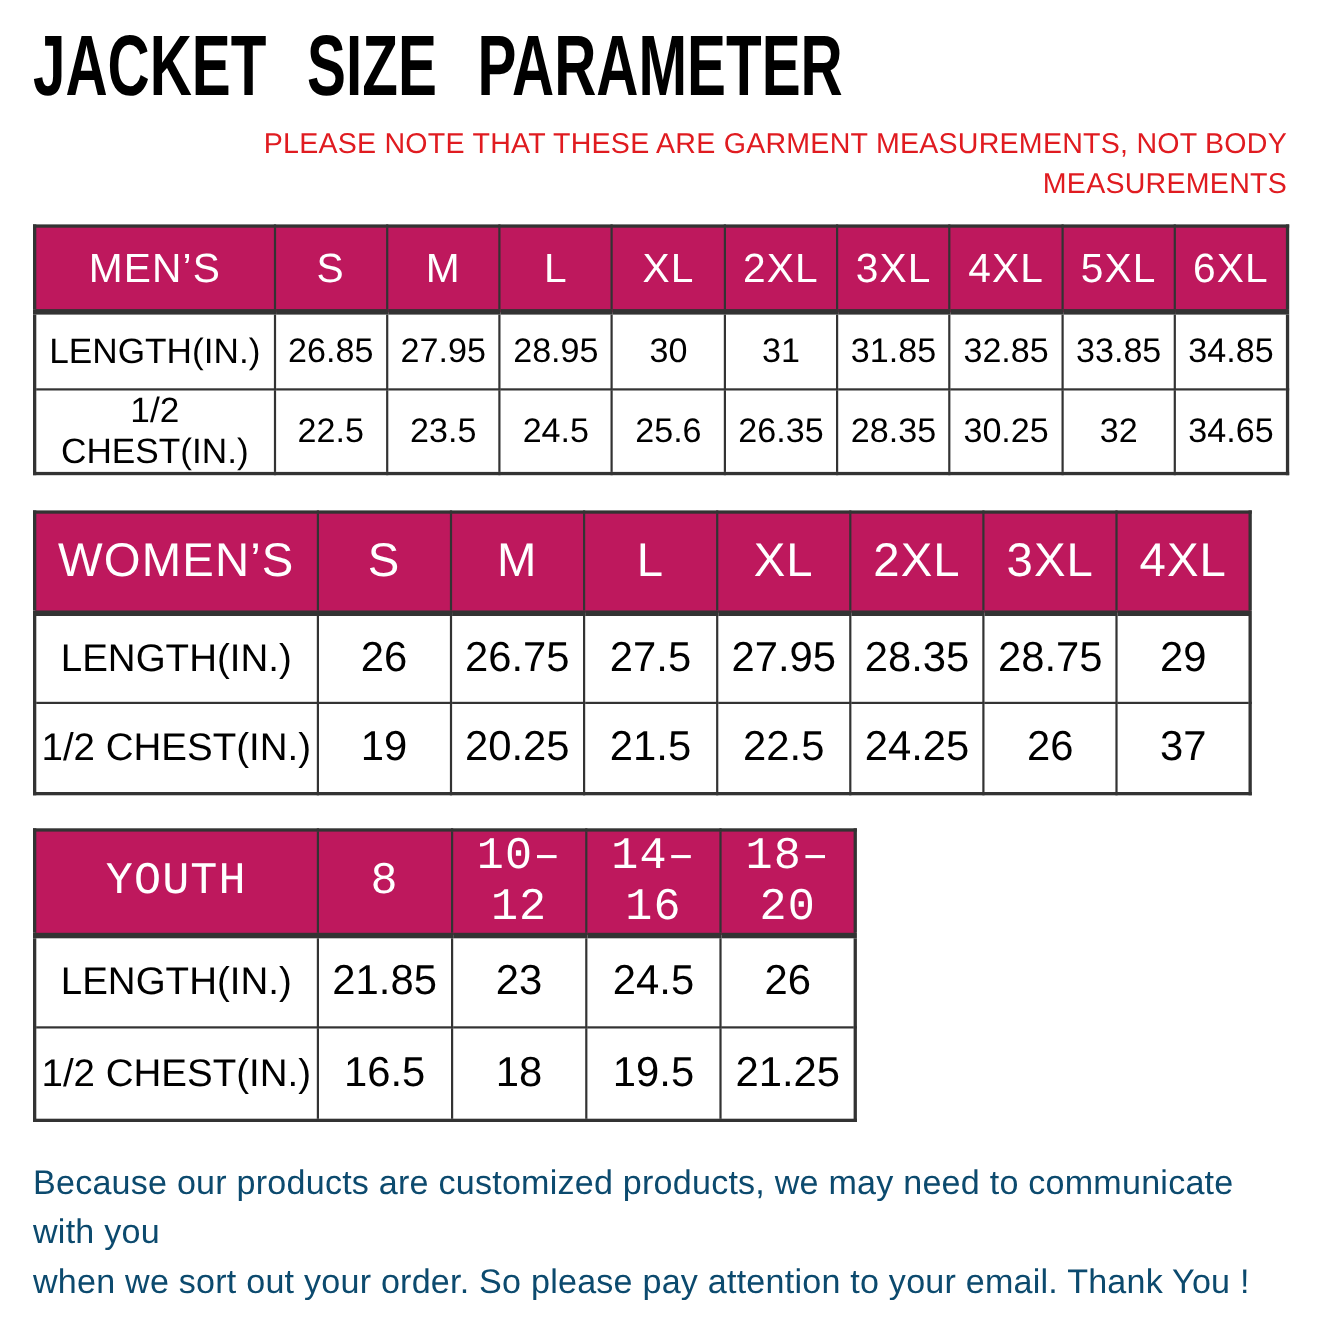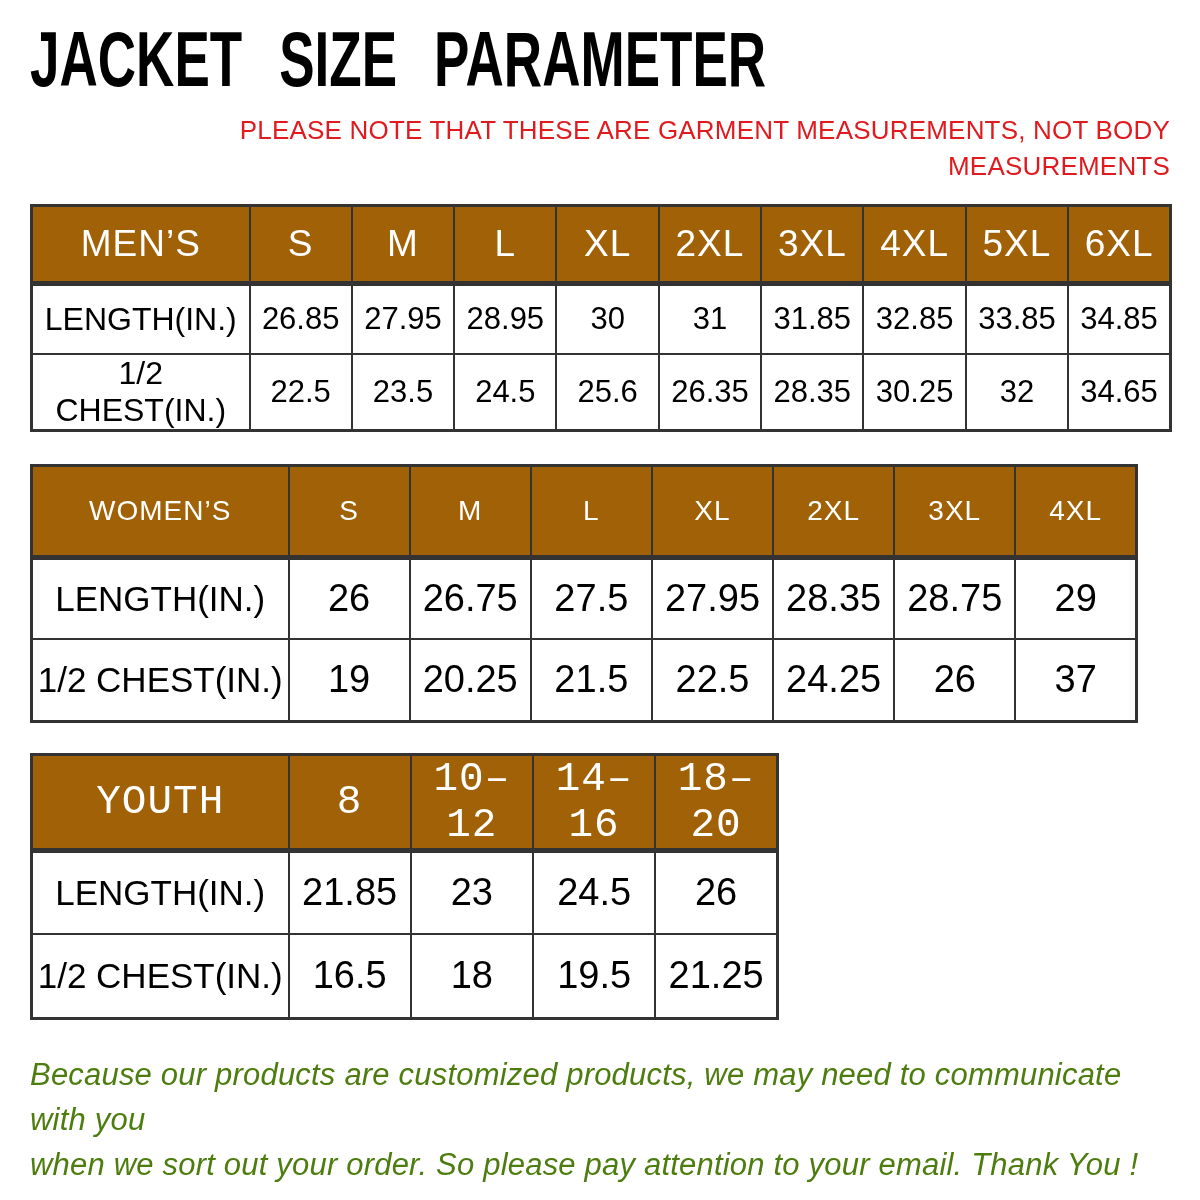--- a/index.html
+++ b/index.html
@@ -44,54 +44,53 @@
   }
   table.size-table th, table.size-table td {
     border: 2px solid #333333;
     padding: 0;
     vertical-align: middle;
     font-weight: normal;
     color: #000;
   }
   table.size-table { border: 3px solid #333333; }
   table.size-table thead th {
-    background: #a16207;
+    background: #be185d;
     color: #ffffff;
     border-bottom: 5px solid #333333;
     letter-spacing: 1px;
   }
   
   table.mens { width: 1142px; margin-top: 20px; }
   table.mens col.label-col { width: 218px; }
   table.mens thead th { height: 74px; font-size: 37px; }
   table.mens tbody th { font-size: 32px; }
   table.mens tbody td { font-size: 31px; }
   table.mens tbody tr { height: 70px; }
   
   table.womens { width: 1108px; margin-top: 32px; }
   table.womens col.label-col { width: 257px; }
-  table.womens thead th { height: 88px; font-size: 28px; }
+  table.womens thead th { height: 88px; font-size: 43px; }
   table.womens tbody th { font-size: 35px; }
   table.womens tbody td { font-size: 38px; }
   table.womens tbody tr { height: 82px; }
   
   table.youth { width: 749px; margin-top: 30px; }
   table.youth col.label-col { width: 257px; }
   table.youth thead th { height: 90px; font-size: 41px; font-family: Liberation Mono, monospace; }
   table.youth tbody th { font-size: 35px; }
   table.youth tbody td { font-size: 38px; }
   table.youth tbody tr { height: 84px; }
   
   .footer-para {
     margin-top: 32px;
-    color: #4d7c0f;
+    color: #0c4a6e;
     font-size: 31px;
     line-height: 45px;
     letter-spacing: 0.2px;
-    font-style: italic;
   }
 </style>
 </head>
 <body>
 
 <div class="wrap">
 
   <h1 class="title">JACKET SIZE PARAMETER</h1>
 
   <div class="note">

